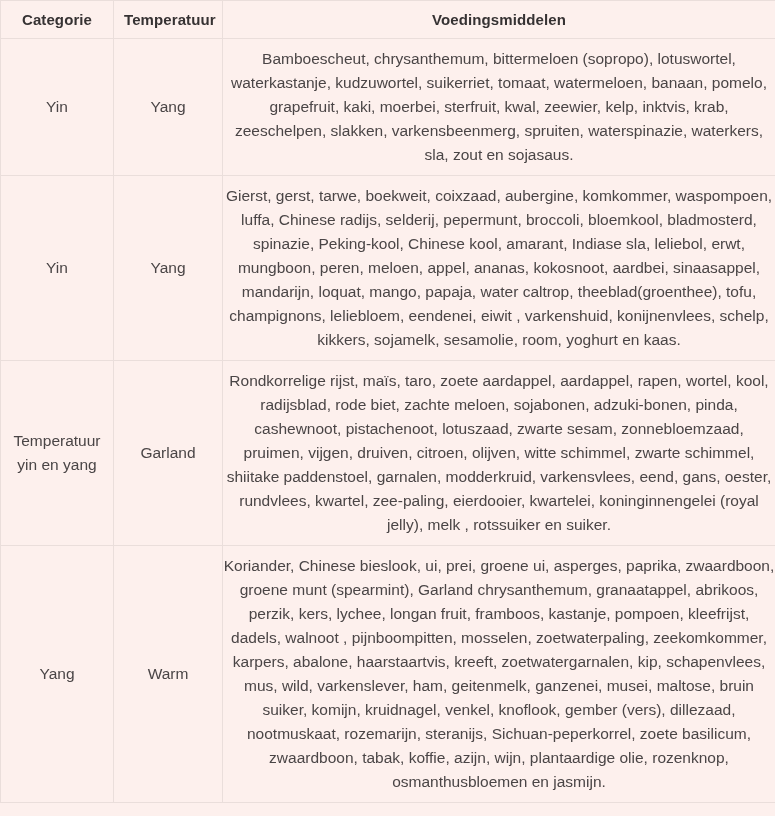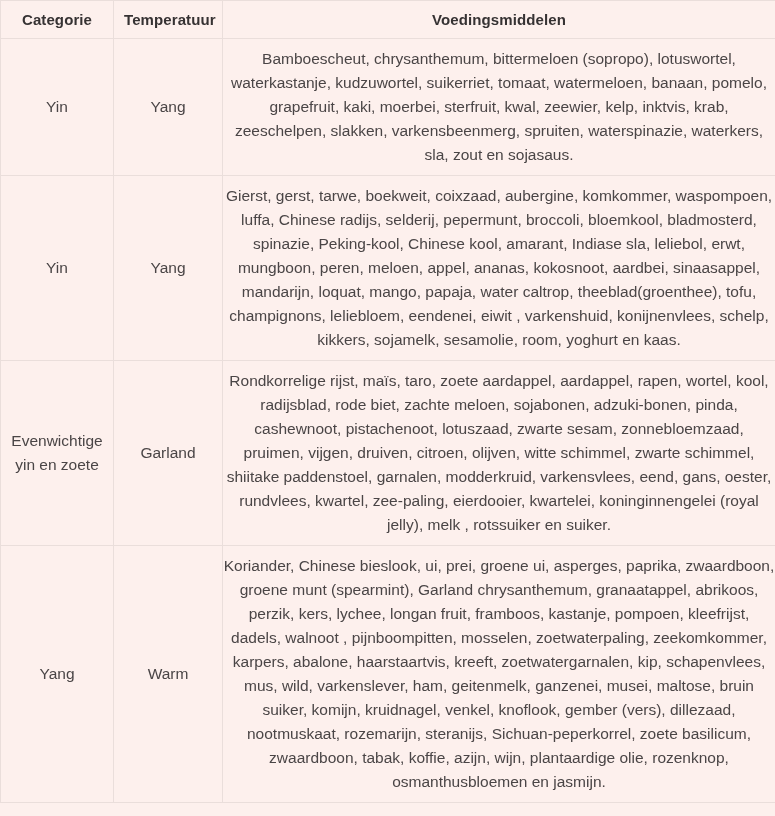--- a/index.html
+++ b/index.html
@@ -73,21 +73,21 @@
         <td class="cell-category">Yin</td>
         <td class="cell-temp">Yang</td>
         <td class="cell-food">Bamboescheut, chrysanthemum, bittermeloen (sopropo), lotuswortel, waterkastanje, kudzuwortel, suikerriet, tomaat, watermeloen, banaan, pomelo, grapefruit, kaki, moerbei, sterfruit, kwal, zeewier, kelp, inktvis, krab, zeeschelpen, slakken, varkensbeenmerg, spruiten, waterspinazie, waterkers, sla, zout en sojasaus.</td>
       </tr>
       <tr>
         <td class="cell-category">Yin</td>
         <td class="cell-temp">Yang</td>
         <td class="cell-food">Gierst, gerst, tarwe, boekweit, coixzaad, aubergine, komkommer, waspompoen, luffa, Chinese radijs, selderij, pepermunt, broccoli, bloemkool, bladmosterd, spinazie, Peking-kool, Chinese kool, amarant, Indiase sla, leliebol, erwt, mungboon, peren, meloen, appel, ananas, kokosnoot, aardbei, sinaasappel, mandarijn, loquat, mango, papaja, water caltrop, theeblad(groenthee), tofu, champignons, leliebloem, eendenei, eiwit , varkenshuid, konijnenvlees, schelp, kikkers, sojamelk, sesamolie, room, yoghurt en kaas.</td>
       </tr>
       <tr>
-        <td class="cell-category">Evenwichtige yin en zoete</td>
+        <td class="cell-category">Temperatuur yin en yang</td>
         <td class="cell-temp">Garland</td>
         <td class="cell-food">Rondkorrelige rijst, maïs, taro, zoete aardappel, aardappel, rapen, wortel, kool, radijsblad, rode biet, zachte meloen, sojabonen, adzuki-bonen, pinda, cashewnoot, pistachenoot, lotuszaad, zwarte sesam, zonnebloemzaad, pruimen, vijgen, druiven, citroen, olijven, witte schimmel, zwarte schimmel, shiitake paddenstoel, garnalen, modderkruid, varkensvlees, eend, gans, oester, rundvlees, kwartel, zee-paling, eierdooier, kwartelei, koninginnengelei (royal jelly), melk , rotssuiker en suiker.</td>
       </tr>
       <tr>
         <td class="cell-category">Yang</td>
         <td class="cell-temp">Warm</td>
         <td class="cell-food">Koriander, Chinese bieslook, ui, prei, groene ui, asperges, paprika, zwaardboon, groene munt (spearmint), Garland chrysanthemum, granaatappel, abrikoos, perzik, kers, lychee, longan fruit, framboos, kastanje, pompoen, kleefrijst, dadels, walnoot , pijnboompitten, mosselen, zoetwaterpaling, zeekomkommer, karpers, abalone, haarstaartvis, kreeft, zoetwatergarnalen, kip, schapenvlees, mus, wild, varkenslever, ham, geitenmelk, ganzenei, musei, maltose, bruin suiker, komijn, kruidnagel, venkel, knoflook, gember (vers), dillezaad, nootmuskaat, rozemarijn, steranijs, Sichuan-peperkorrel, zoete basilicum, zwaardboon, tabak, koffie, azijn, wijn, plantaardige olie, rozenknop, osmanthusbloemen en jasmijn.</td>
       </tr>
 
     </tbody>

